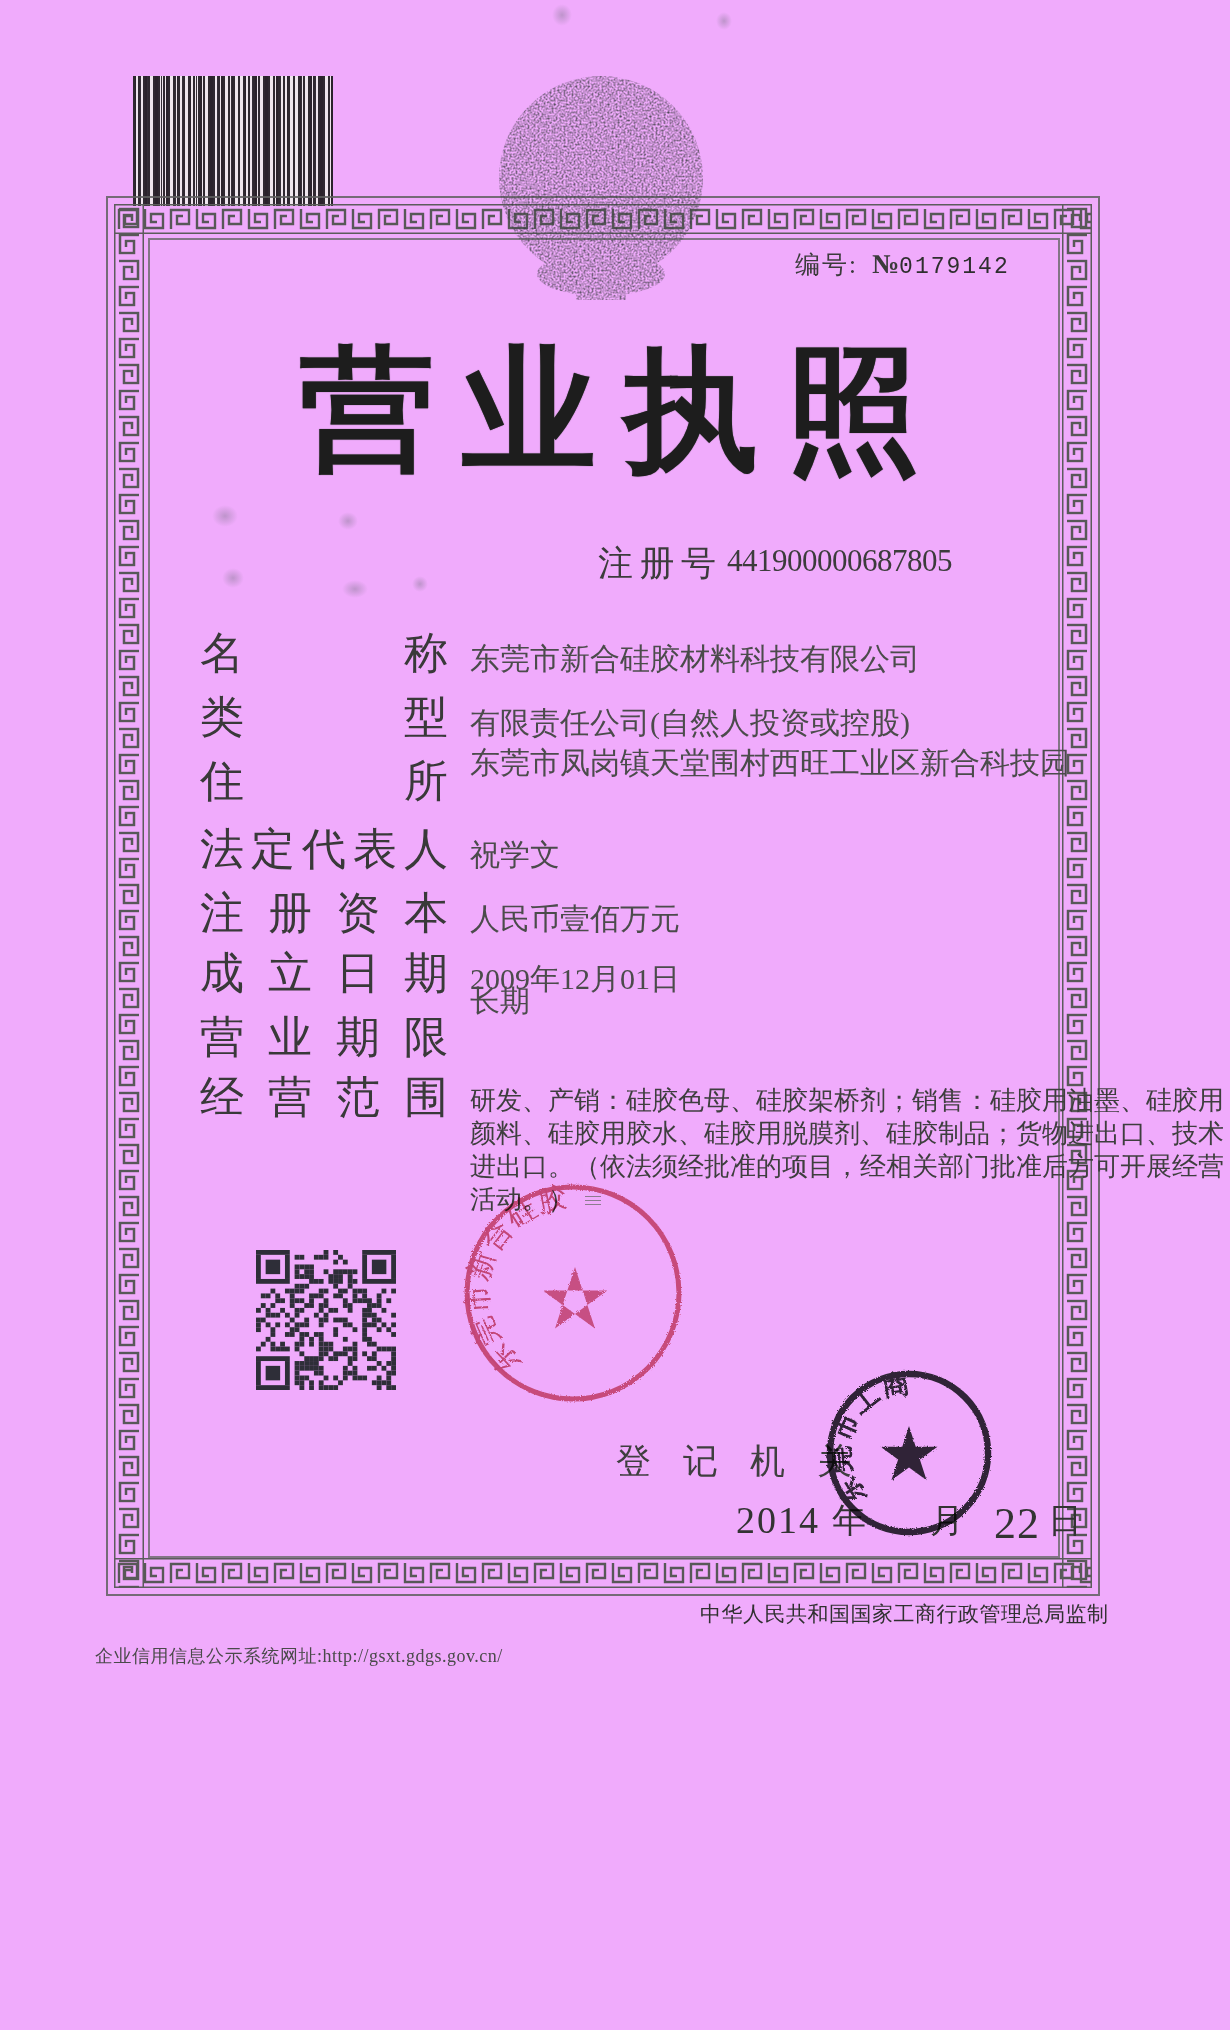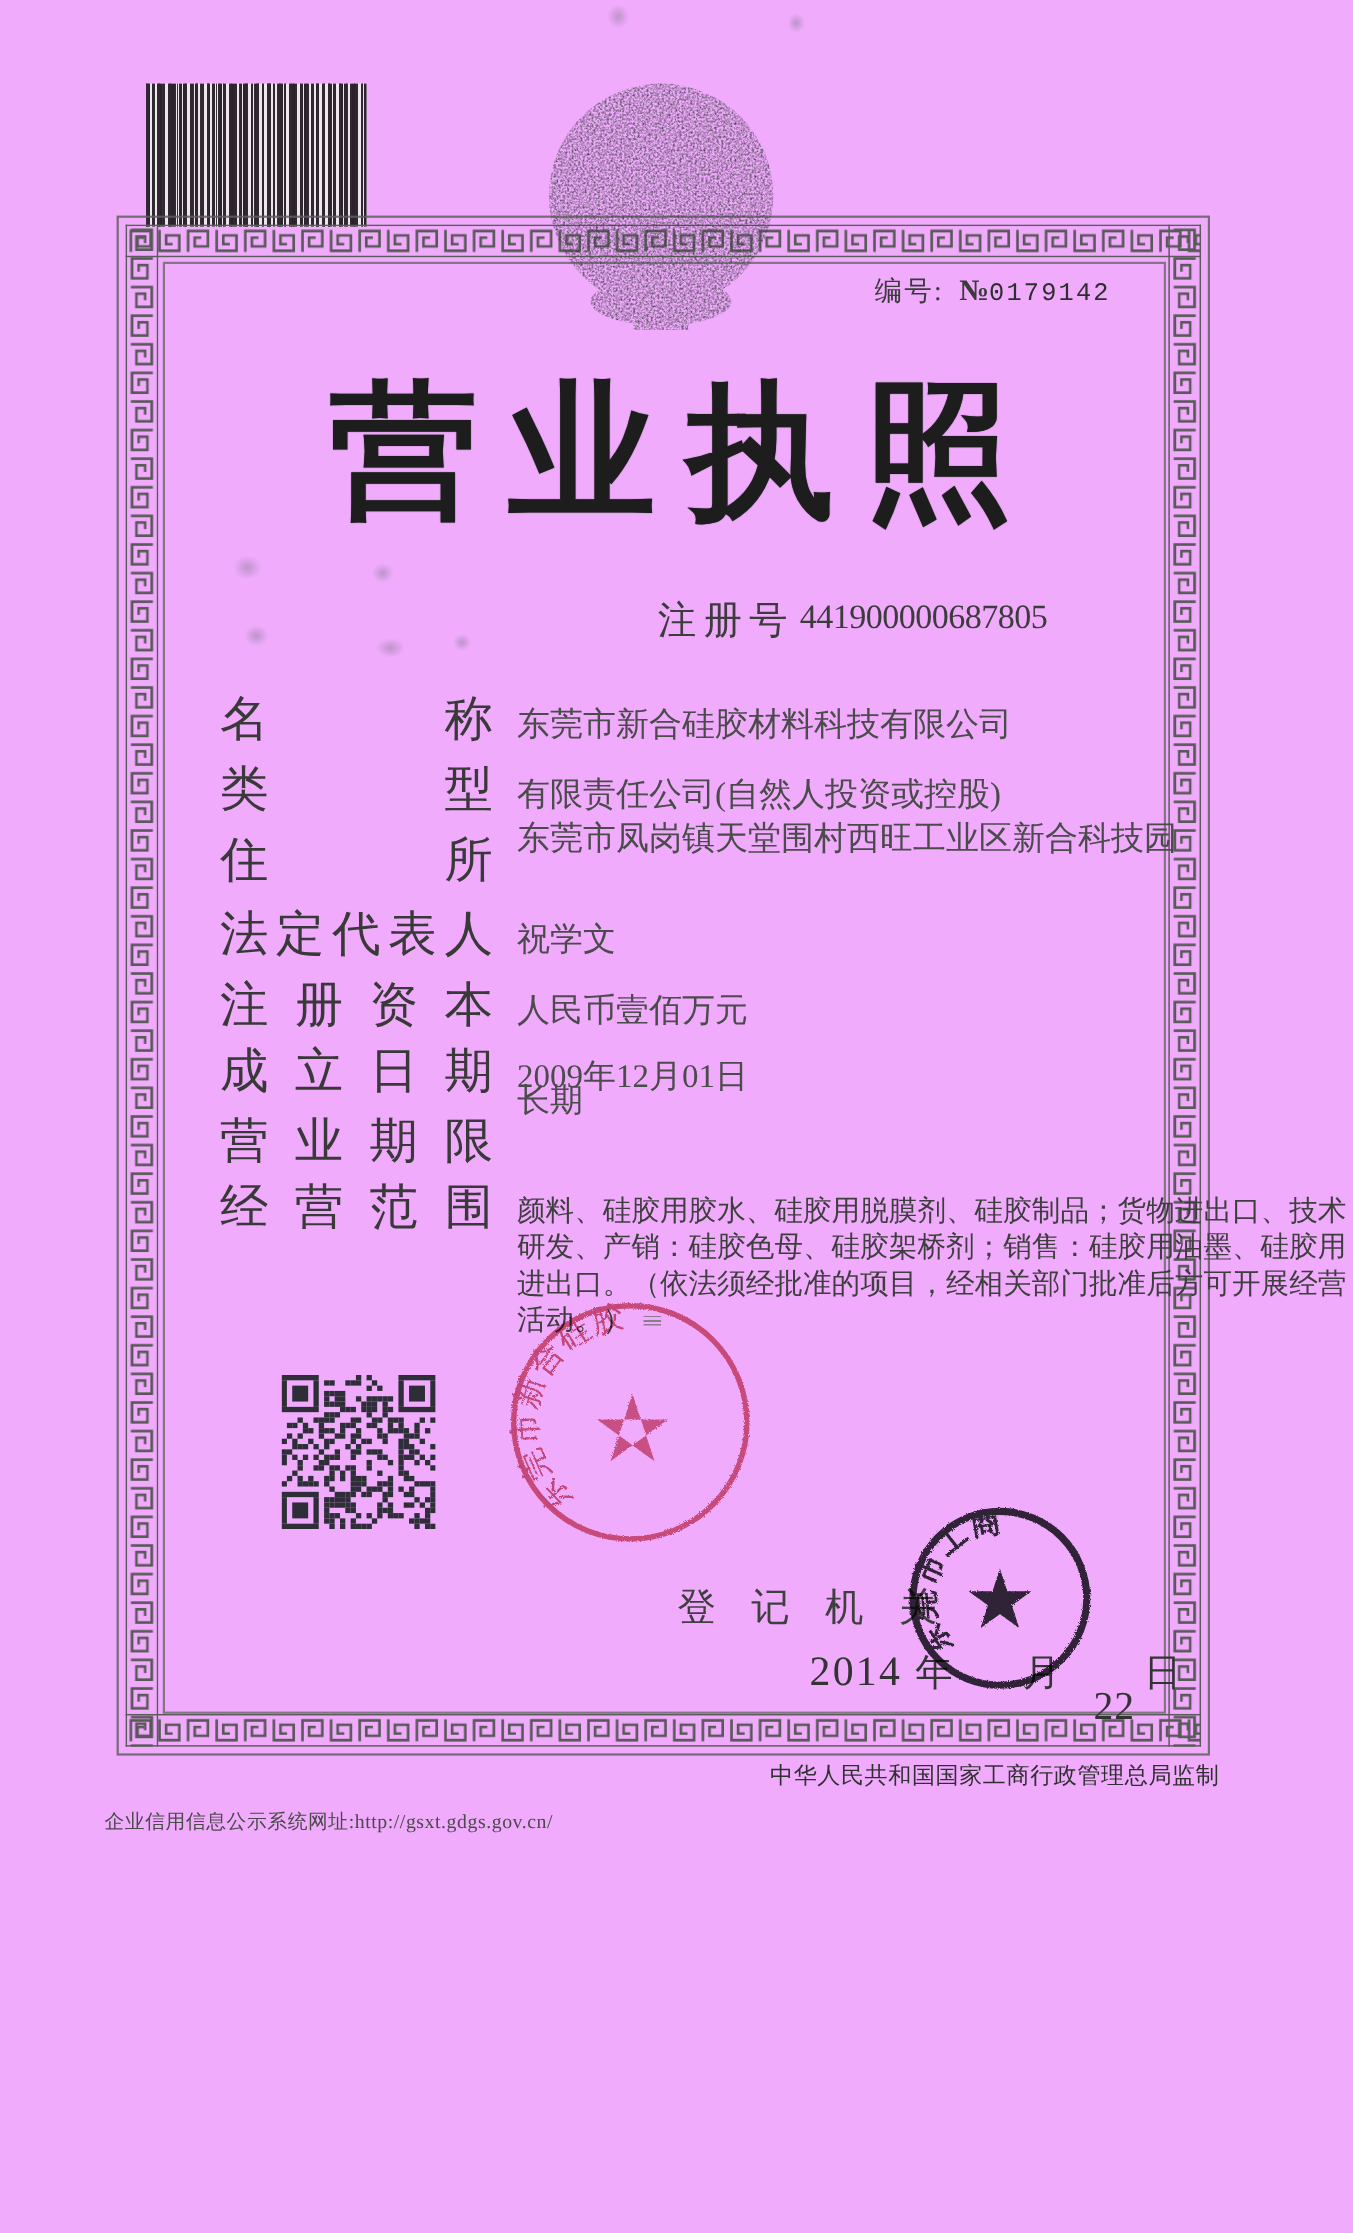--- a/index.html
+++ b/index.html
@@ -48,21 +48,21 @@
   .scope div{white-space:nowrap;}
   .doodle{left:585px;top:1196px;width:16px;height:9px;
           background:repeating-linear-gradient(180deg,#6b6b6b 0 1.5px,transparent 1.5px 4px);opacity:.75;}
 
   
   .registrar{left:616px;top:1438px;width:236px;font-size:35px;color:#3f3f3f;
              text-align:justify;text-align-last:justify;}
   .datal{left:736px;top:1498px;display:flex;align-items:flex-start;color:#333;z-index:3;}
   .datal .y{font-size:38px;letter-spacing:2px;}
   .datal .u{font-size:34px;}
-  .datal .d{font-size:36px;letter-spacing:1px;margin-top:32px;}
+  .datal .d{font-size:44px;letter-spacing:1px;}
 
   
   .seal{mix-blend-mode:multiply;z-index:6;}
   .seal-red{left:458px;top:1178px;}
   .seal-black{left:820px;top:1364px;}
   .emblem{left:488px;top:66px;z-index:2;}
   .qr{left:256px;top:1250px;}
 
   
   .footer-left{left:95px;top:1644px;font-size:18px;color:#4a4a4a;letter-spacing:.5px;}
@@ -164,22 +164,22 @@
   <div class="abs fvalue" style="top:902px">人民币壹佰万元</div>
 
   <div class="abs flabel" style="top:952px">成立日期</div>
   <div class="abs fvalue" style="top:962px">2009年12月01日</div>
 
   <div class="abs flabel" style="top:1016px">营业期限</div>
   <div class="abs fvalue" style="top:984px">长期</div>
 
   <div class="abs flabel" style="top:1076px">经营范围</div>
   <div class="abs scope" style="top:1084px">
+    <div>研发、产销：硅胶色母、硅胶架桥剂；销售：硅胶用油墨、硅胶用</div>
     <div>颜料、硅胶用胶水、硅胶用脱膜剂、硅胶制品；货物进出口、技术</div>
-    <div>研发、产销：硅胶色母、硅胶架桥剂；销售：硅胶用油墨、硅胶用</div>
     <div>进出口。（依法须经批准的项目，经相关部门批准后方可开展经营</div>
     <div>活动。）</div>
   </div>
   <div class="abs doodle"></div>
 
   <svg class="abs qr" width="140" height="140">
     <g id="qr-modules" fill="#2e2e38">
         <rect x="0" y="0" width="33.79310344827586" height="4.827586206896552"></rect>
         <rect x="0" y="28.96551724137931" width="33.79310344827586" height="4.827586206896552"></rect>
         <rect x="0" y="4.827586206896552" width="4.827586206896552" height="24.137931034482758"></rect>

